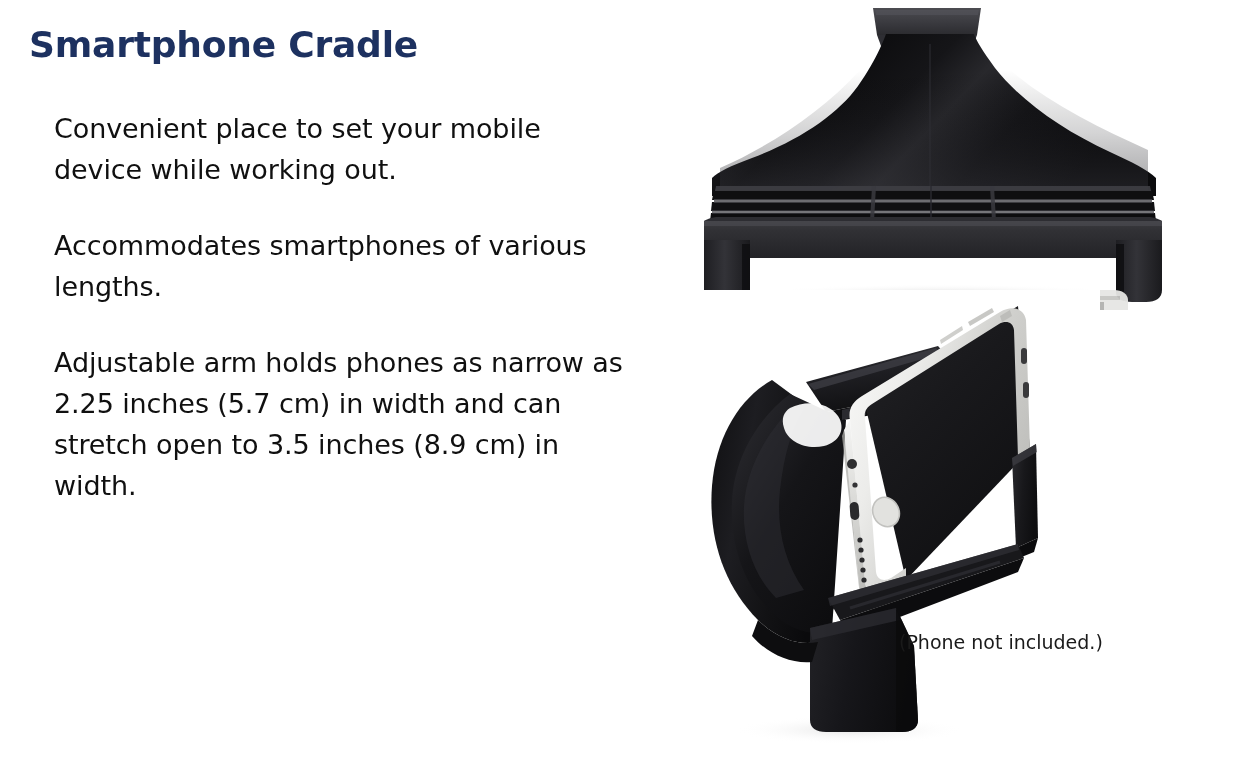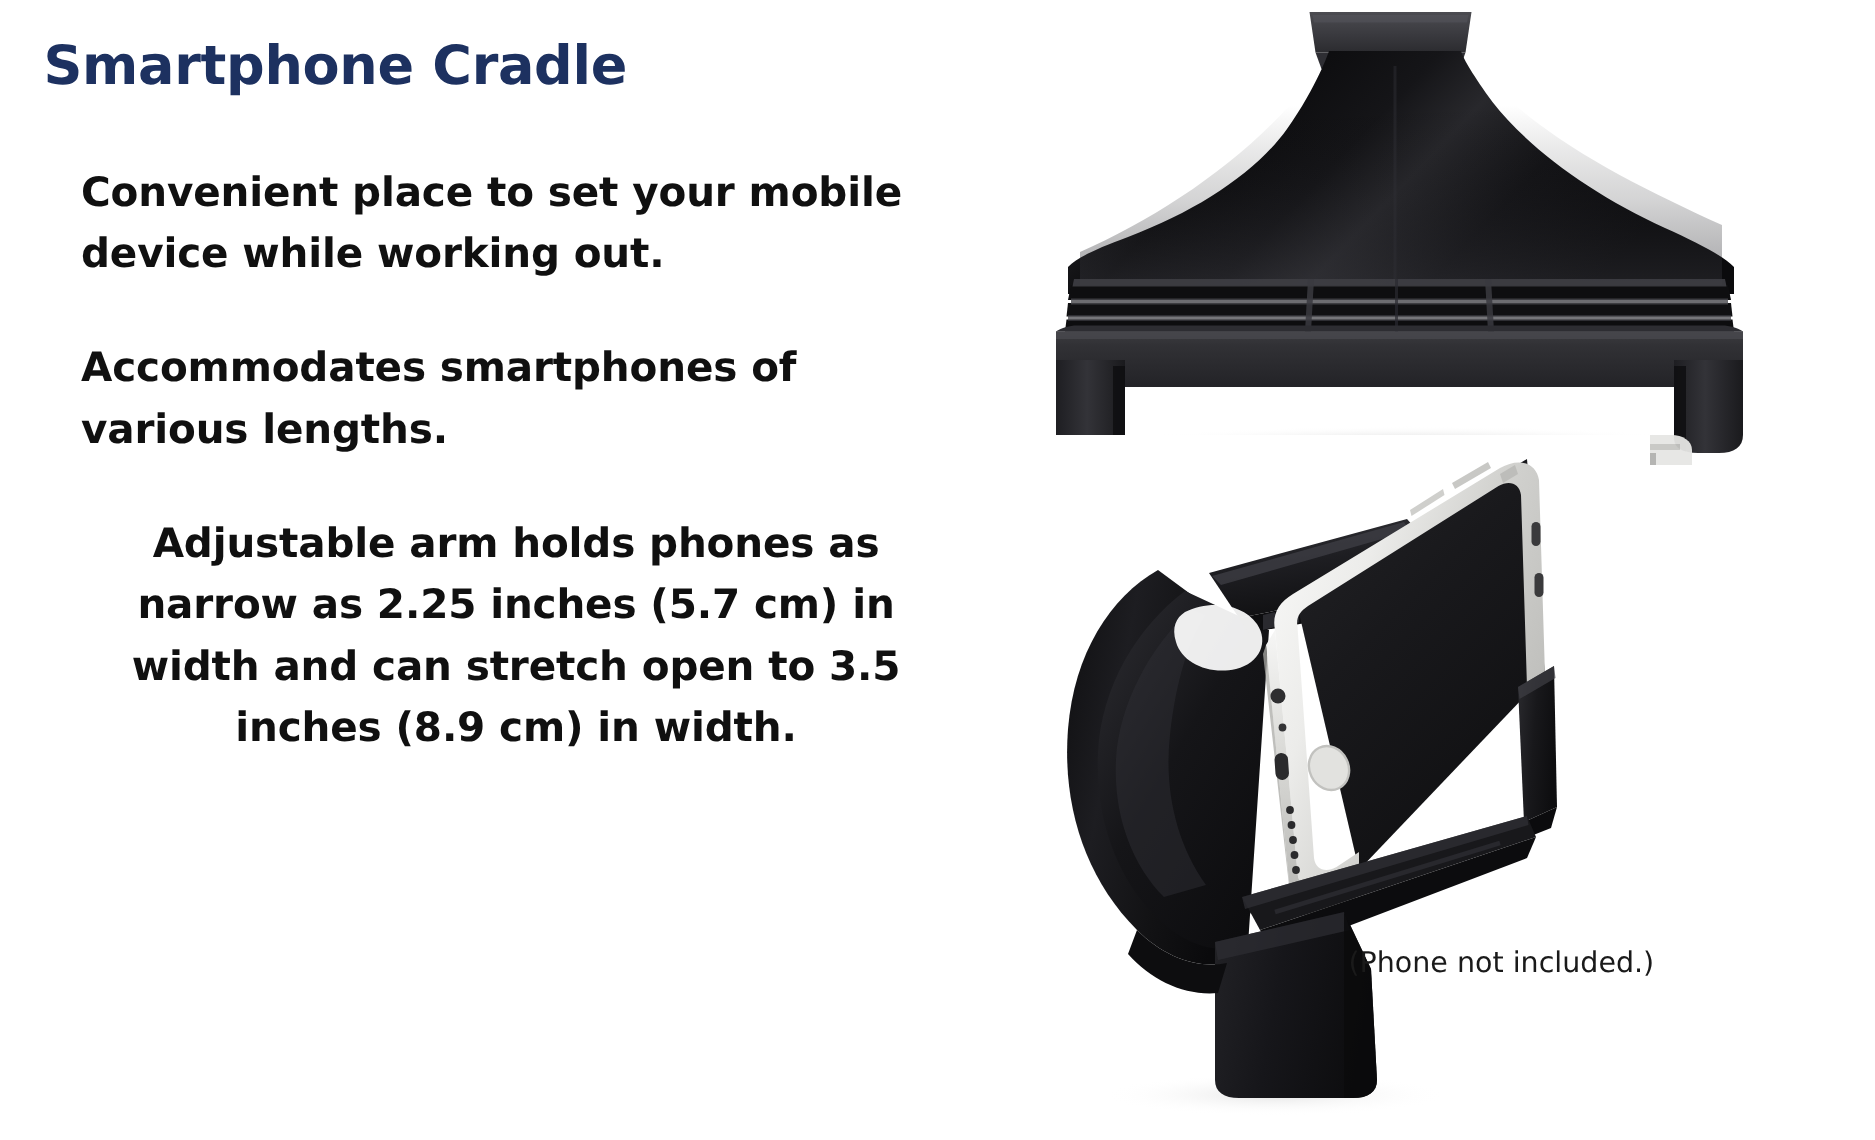--- a/index.html
+++ b/index.html
@@ -32,25 +32,25 @@
   .copy-block {
     position: absolute;
     left: 54px;
     top: 108px;
     width: 580px;
   }
   .copy-para {
     font-size: 27px;
     line-height: 41px;
     color: #101010;
-    font-weight: 700;
+    font-weight: 400;
     margin: 0 0 35px 0;
     letter-spacing: -0.1px;
   }
-  .copy-para:last-child { margin-bottom: 0; text-align: center; }
+  .copy-para:last-child { margin-bottom: 0; }
 
   .photo-caption {
     position: absolute;
     left: 899px;
     top: 631px;
     font-size: 19px;
     color: #1a1a1a;
     white-space: nowrap;
   }
 

